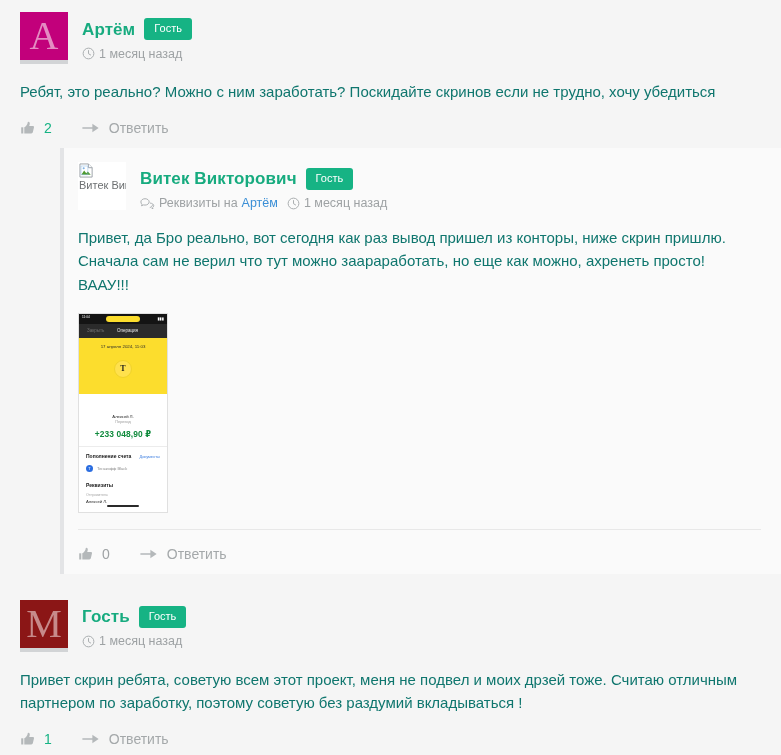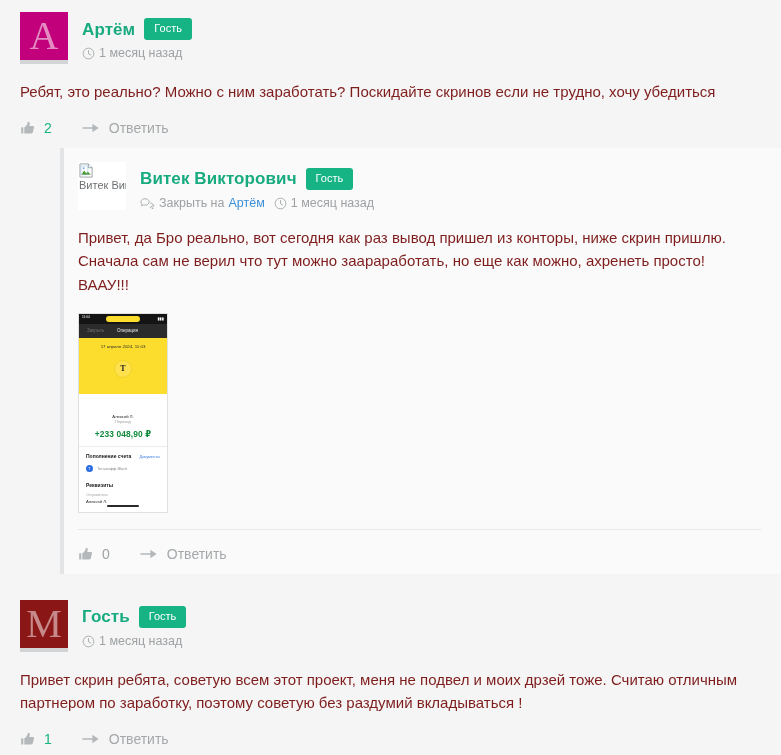--- a/index.html
+++ b/index.html
@@ -89,21 +89,21 @@
     font-size: 11px;
     line-height: 1;
     padding: 5px 10px 6px 10px;
     border-radius: 3px;
     white-space: nowrap;
   }
 
   .sub-line {
     margin-top: 7px;
     display: flex;
-    align-items: center;
+    align-items: flex-end;
     font-size: 12.5px;
     color: #9ea2a4;
     line-height: 1;
     flex-wrap: nowrap;
   }
   .sub-line .ico {
     display: inline-flex;
     align-items: center;
     margin-right: 4px;
   }
@@ -111,21 +111,21 @@
   .reply-to-link {
     color: #3b8fd6;
     margin-left: 4px;
   }
   .reply-to-text { white-space: nowrap; }
 
   .comment-body {
     margin-top: 16px;
     font-size: 15px;
     line-height: 1.58;
-    color: #7f1d1d;
+    color: #0f766e;
     padding-right: 20px;
   }
 
   .comment-footer {
     display: flex;
     align-items: center;
     margin-top: 16px;
     padding-bottom: 12px;
   }
   .like-btn {
@@ -363,21 +363,21 @@
               <span class="badge">Гость</span>
             </div>
             <div class="sub-line">
               <span class="ico">
                 <svg width="15" height="13" viewBox="0 0 17 14">
                   <path d="M1 5.2c0-2 2.1-3.6 4.7-3.6s4.7 1.6 4.7 3.6S8.3 8.8 5.7 8.8c-.6 0-1.2-.1-1.7-.2l-2.3 1 .6-1.7C1.5 7.3 1 6.3 1 5.2z" fill="none" stroke="#a8acae" stroke-width="1.1"></path>
                   <path d="M11.5 11.5c1.6-.5 2.6-1.5 2.6-2.7" fill="none" stroke="#a8acae" stroke-width="1.1" stroke-linecap="round"></path>
                   <path d="M11.4 6.5c2.4.2 4.2 1.5 4.2 3 0 .8-.5 1.6-1.3 2.1l.4 1.3-1.7-.7" fill="none" stroke="#a8acae" stroke-width="1.1"></path>
                 </svg>
               </span>
-              <span class="reply-to-text">Закрыть на</span>
+              <span class="reply-to-text">Реквизиты на</span>
               <span class="reply-to-link">Артём</span>
               <span class="sep"></span>
               <span class="ico">
                 <svg width="13" height="13" viewBox="0 0 16 16">
                   <circle cx="8" cy="8" r="6.6" fill="none" stroke="#a8acae" stroke-width="1.2"></circle>
                   <path d="M8 4.4V8.2l2.6 1.6" fill="none" stroke="#a8acae" stroke-width="1.2" stroke-linecap="round"></path>
                 </svg>
               </span>
               <span>1 месяц назад</span>
             </div>

